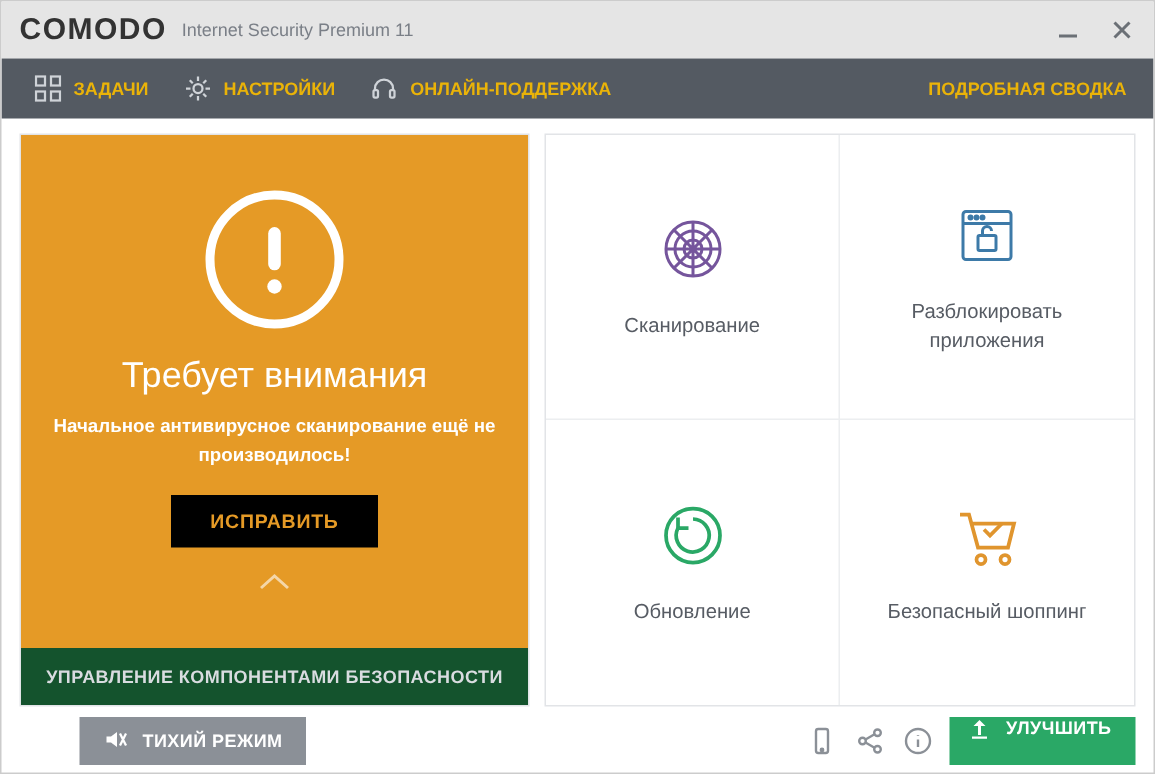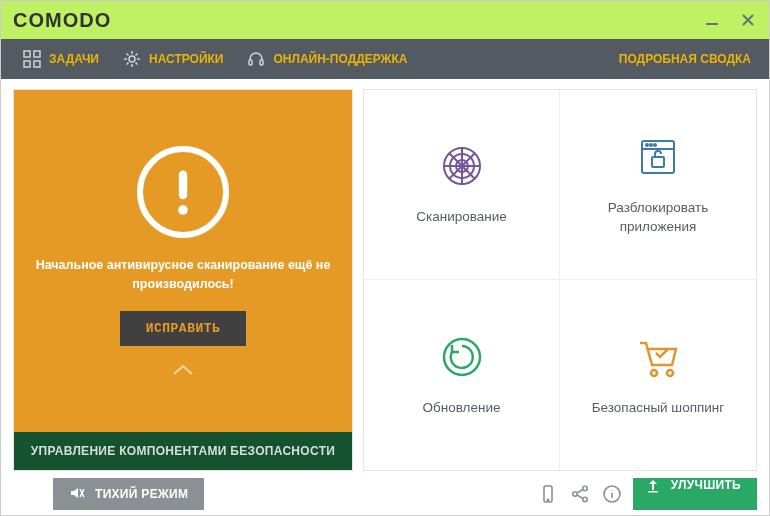--- a/index.html
+++ b/index.html
@@ -9,21 +9,21 @@
     width: 770px;
     height: 516px;
     overflow: hidden;
     border: 1px solid #ccc;
   }
   .titlebar {
     height: 38px;
     display: flex;
     align-items: center;
     padding: 0 12px;
-    background: #bef264;
+    background: #e5e5e5;
   }
   .brand { font-size: 20px; font-weight: 700; letter-spacing: 1px; color: #333; }
   .brand-sub { font-size: 12px; color: #7a7f87; margin-left: 10px; font-weight: 500; }
   .win-controls { margin-left: auto; display: flex; gap: 18px; }
   .win-btn { width: 18px; height: 18px; display:flex; align-items:center; justify-content:center; color:#6b7076; cursor:pointer; }
   .win-btn svg { width:14px; height:14px; }
 
   .toolbar {
     height: 40px;
     background: #545a62;
@@ -71,29 +71,28 @@
     border:6px solid #fff;
     border-radius:50%;
     display:flex; align-items:center; justify-content:center;
     margin-bottom:8px;
   }
   .warn-circle svg { width:30px; height:48px; fill:#fff; }
   .status-title { font-size:24px; font-weight:300; }
   .status-sub { font-size:12.5px; font-weight:700; line-height:1.5; }
   .fix-btn {
     margin-top:8px;
-    background:#404040;
+    background:#000000;
     color:#e59a26;
     border:none;
     font-weight:700;
     font-size:13px;
     padding:10px 26px;
     letter-spacing:0.5px;
     cursor:pointer;
-    font-family:Liberation Mono, monospace;
   }
   .chevron-up { margin-top:6px; opacity:.6; }
   .chevron-up svg { width:22px; height:12px; fill:#fff; }
 
   .status-footer {
     background:#14532d;
     color:#d9dce0;
     font-size:12px;
     font-weight:700;
     text-align:center;
@@ -169,20 +168,21 @@
     cursor:pointer;
     letter-spacing:.3px;
   }
   .upgrade-btn svg { width:16px; height:16px; fill:#fff; }
 </style>
 </head>
 <body>
 
 <div class="titlebar">
   <span class="brand">COMODO</span>
+  <span class="brand-sub">Internet Security Premium 11</span>
   <div class="win-controls">
     <div class="win-btn">
       <svg viewBox="0 0 14 14">
           <rect x="1" y="10" width="12" height="2" fill="currentColor"></rect>
         </svg>
     </div>
     <div class="win-btn">
       <svg viewBox="0 0 14 14">
           <path d="M2 2 L12 12 M12 2 L2 12" stroke="currentColor" stroke-width="2"></path>
         </svg>
@@ -238,20 +238,21 @@
 <div class="content">
 
   <div class="status-panel">
     <div class="status-main">
       <div class="warn-circle">
         <svg viewBox="0 0 20 40">
             <circle cx="10" cy="35" r="4"></circle>
             <rect x="6.5" y="2" width="7" height="24" rx="3.5"></rect>
           </svg>
       </div>
+      <div class="status-title">Требует внимания</div>
       <div class="status-sub">Начальное антивирусное сканирование ещё не производилось!</div>
       <button class="fix-btn">ИСПРАВИТЬ</button>
       <div class="chevron-up">
         <svg viewBox="0 0 22 12">
             <path d="M2 10 L11 2 L20 10" stroke="#fff" stroke-width="2" fill="none"></path>
           </svg>
       </div>
     </div>
     <div class="status-footer">УПРАВЛЕНИЕ КОМПОНЕНТАМИ БЕЗОПАСНОСТИ</div>
   </div>

